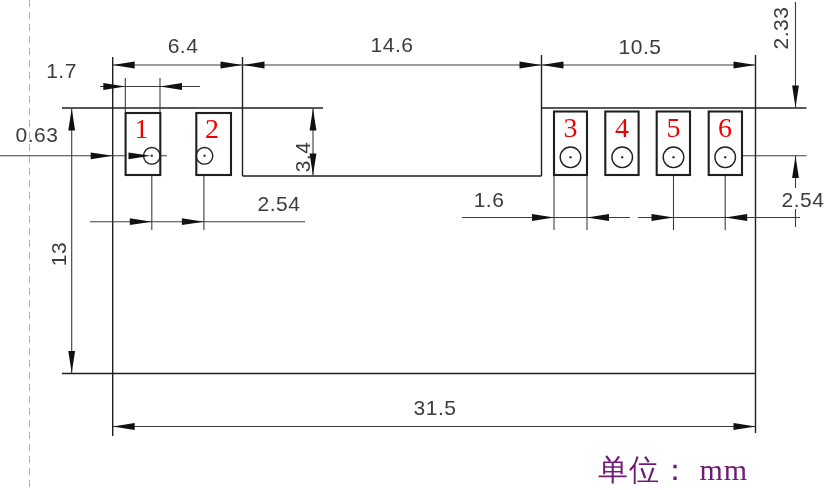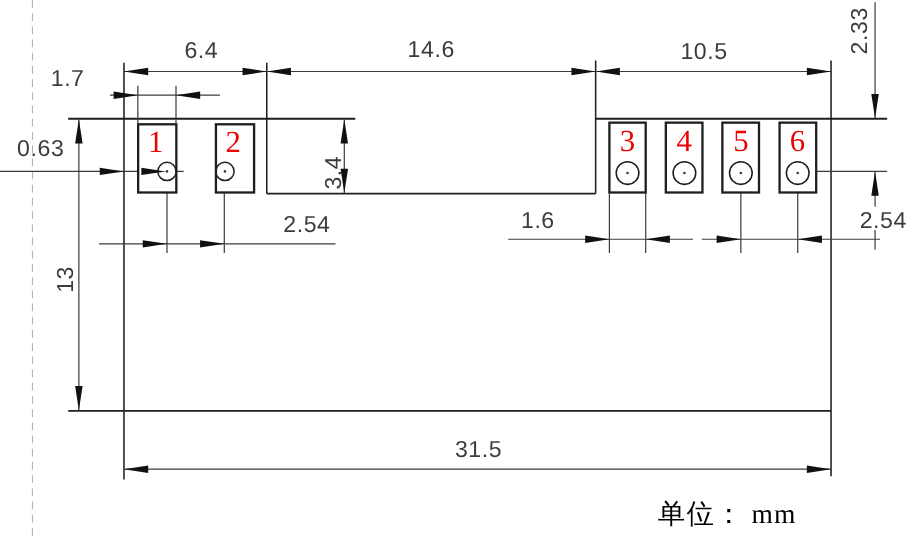--- a/index.html
+++ b/index.html
@@ -1,19 +1,19 @@
 <!DOCTYPE html>
 <html><head>
 <meta charset="utf-8">
 <style>
   html,body{margin:0;padding:0;background:#ffffff;}
   .stage{position:relative;width:836px;height:490px;background:#fff;overflow:hidden;
          font-family:"Liberation Sans",sans-serif;}
   .unit-note{position:absolute;left:598px;top:450px;font-family:"Liberation Serif",serif;
-             font-size:25px;color:#000000;letter-spacing:1px;white-space:pre;}
+             font-size:30px;color:#701a75;letter-spacing:1px;white-space:pre;}
   svg text{font-family:"Liberation Sans",sans-serif;}
   svg .padnum{font-family:"Liberation Serif","DejaVu Serif",serif;}
 </style>
 </head>
 <body>
 
 <div class="stage">
   <svg id="cad" width="836" height="490" viewBox="0 0 836 490">
       <line x1="29.5" y1="0" x2="29.5" y2="490" stroke="#b4b4b4" stroke-width="1" stroke-dasharray="7 5"></line>
       <line x1="62" y1="108" x2="323" y2="108" stroke="#1f1f1f" stroke-width="1.7"></line>

